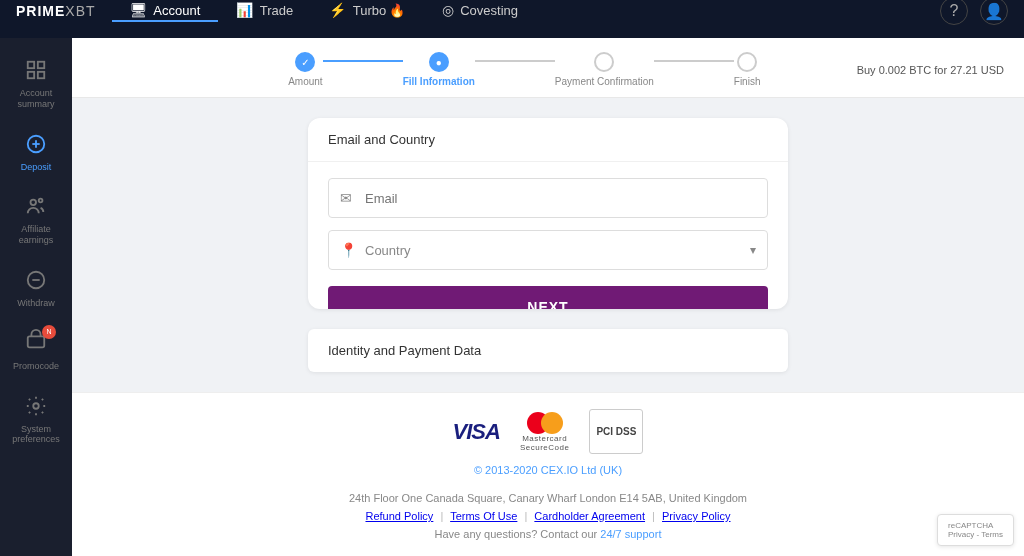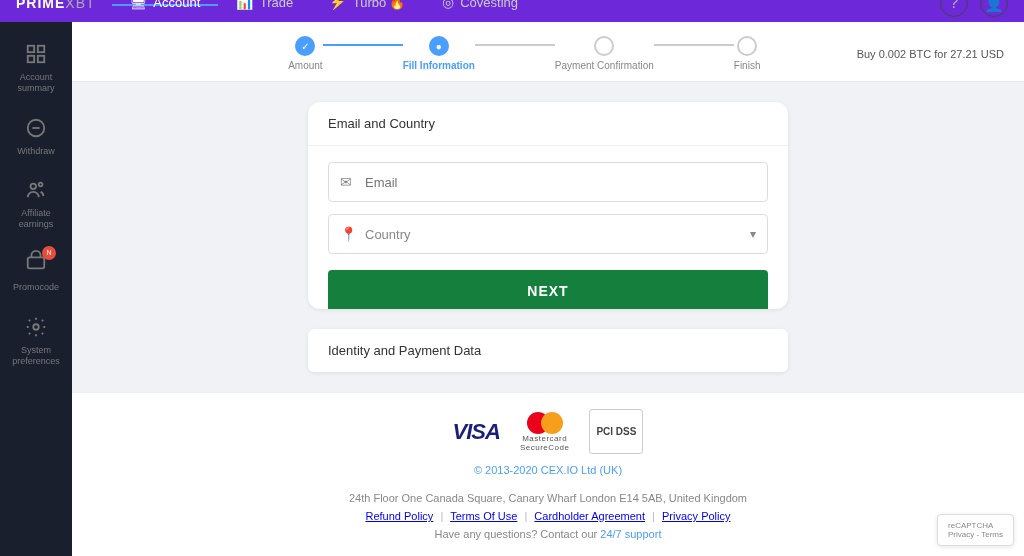--- a/index.html
+++ b/index.html
@@ -1,21 +1,21 @@
 <!DOCTYPE html>
 <html><head>
   <meta charset="utf-8">
   <style>
     * { box-sizing: border-box; margin: 0; padding: 0; }
     body { font-family: -apple-system, BlinkMacSystemFont, 'Segoe UI', sans-serif; background: #f0f2f5; display: flex; flex-direction: column; height: 556px; overflow: hidden; }
 
     
     .top-nav {
-      background: #6d28d9;
-      height: 22px;
+      background: #0f172a;
+      height: 38px;
       display: flex;
       align-items: center;
       padding: 0 0 16px 0;
       flex-shrink: 0;
     }
     .top-nav-logo {
       padding: 0 16px;
       display: flex;
       align-items: center;
     }
@@ -267,21 +267,21 @@
       right: 12px;
       top: 50%;
       transform: translateY(-50%);
       color: #888;
       font-size: 12px;
       pointer-events: none;
     }
     .next-btn {
       width: 100%;
       height: 42px;
-      background: #15803d;
+      background: #701a75;
       color: white;
       border: none;
       border-radius: 4px;
       font-size: 14px;
       font-weight: 600;
       cursor: pointer;
       letter-spacing: 1px;
       transition: background 0.2s;
       margin-top: 4px;
     }
@@ -435,39 +435,49 @@
       <div class="sidebar-icon">
         <svg viewBox="0 0 24 24" fill="none" stroke="#777" stroke-width="2">
           <rect x="3" y="3" width="7" height="7"></rect>
             <rect x="14" y="3" width="7" height="7"></rect>
           <rect x="3" y="14" width="7" height="7"></rect>
             <rect x="14" y="14" width="7" height="7"></rect>
         </svg>
       </div>
       <span class="sidebar-label">Account summary</span>
     </div>
-    <div class="sidebar-item">
+    <div class="sidebar-item active">
       <div class="sidebar-icon">
-        <svg viewBox="0 0 24 24" fill="none" stroke="#777" stroke-width="2">
+        <svg viewBox="0 0 24 24" fill="none" stroke="#4a9eff" stroke-width="2">
           <circle cx="12" cy="12" r="9"></circle>
+          <line x1="12" y1="8" x2="12" y2="16"></line>
           <line x1="8" y1="12" x2="16" y2="12"></line>
         </svg>
       </div>
-      <span class="sidebar-label">Withdraw</span>
+      <span class="sidebar-label" style="color:#4a9eff">Deposit</span>
     </div>
     <div class="sidebar-item">
       <div class="sidebar-icon">
         <svg viewBox="0 0 24 24" fill="none" stroke="#777" stroke-width="2">
           <circle cx="9" cy="8" r="3"></circle>
           <circle cx="17" cy="6" r="2"></circle>
           <path d="M3 20c0-3.3 2.7-6 6-6s6 2.7 6 6"></path>
           <path d="M17 14c1.7.7 3 2.4 3 4.5"></path>
         </svg>
       </div>
       <span class="sidebar-label">Affiliate earnings</span>
+    </div>
+    <div class="sidebar-item">
+      <div class="sidebar-icon">
+        <svg viewBox="0 0 24 24" fill="none" stroke="#777" stroke-width="2">
+          <circle cx="12" cy="12" r="9"></circle>
+          <line x1="8" y1="12" x2="16" y2="12"></line>
+        </svg>
+      </div>
+      <span class="sidebar-label">Withdraw</span>
     </div>
     <div class="sidebar-item">
       <div class="sidebar-icon badge-wrap">
         <svg viewBox="0 0 24 24" fill="none" stroke="#777" stroke-width="2">
           <rect x="3" y="8" width="18" height="12" rx="2"></rect>
           <path d="M7 8V6a5 5 0 0 1 10 0v2"></path>
         </svg>
         <div class="badge">N</div>
       </div>
       <span class="sidebar-label">Promocode</span>

